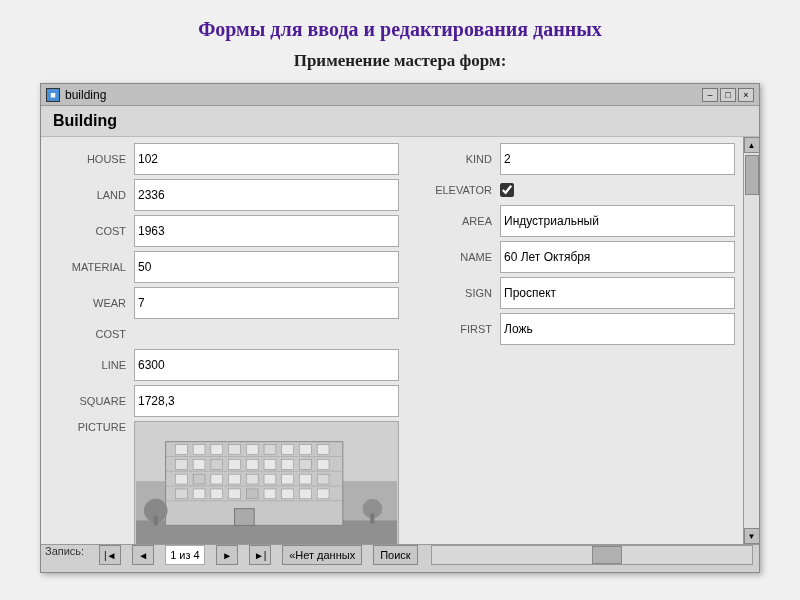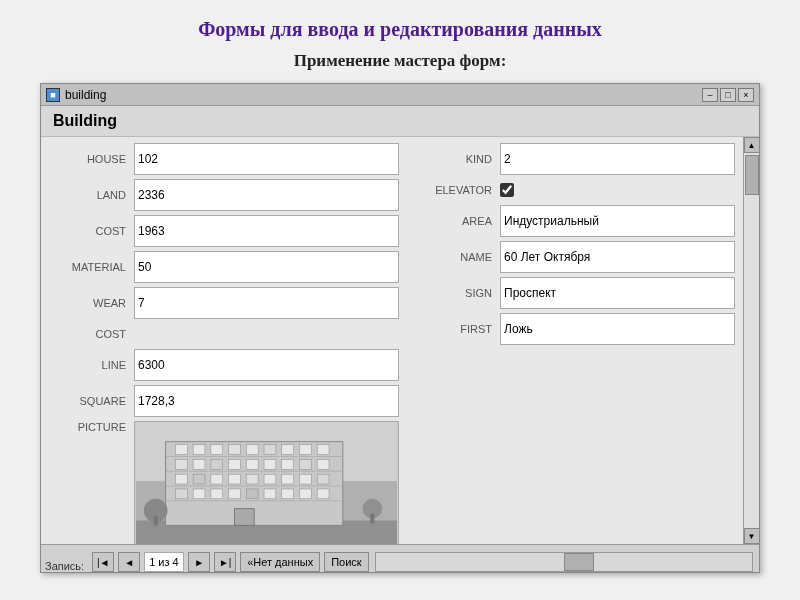--- a/index.html
+++ b/index.html
@@ -224,25 +224,25 @@
       height: 14px;
       margin: 0;
       accent-color: #333;
     }
 
     .status-bar {
       background: #d0d0d0;
       border-top: 1px solid #999;
       height: 28px;
       display: flex;
-      align-items: flex-end;
+      align-items: flex-start;
       padding: 0 4px;
       font-size: 11px;
       font-family: Arial, sans-serif;
-      gap: 4px;
+      gap: 11px;
     }
 
     .status-label {
       font-size: 11px;
       color: #333;
       margin-right: 4px;
     }
 
     .nav-btn {
       width: 22px;

